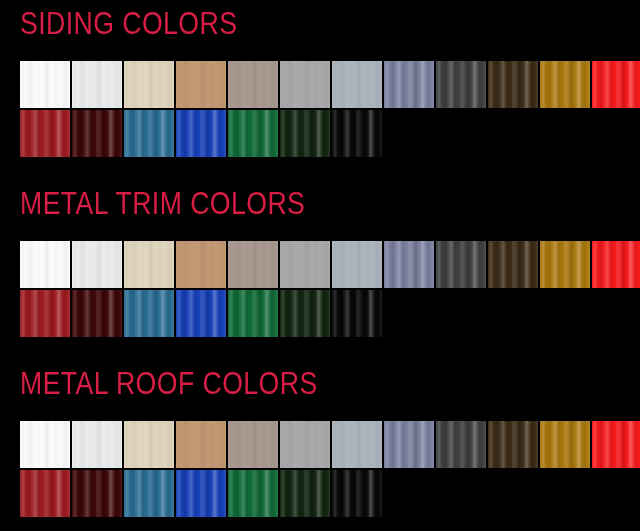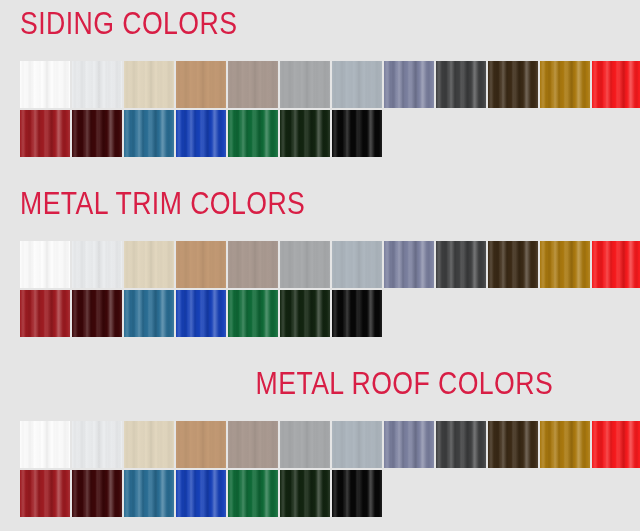--- a/index.html
+++ b/index.html
@@ -12,21 +12,21 @@
     width: 640px;
     height: 531px;
     font-family: "Liberation Sans", sans-serif;
     overflow: hidden;
     position: relative;
   }
   .page {
     width: 640px;
     height: 531px;
     position: relative;
-    background: #e5e5e5;
+    background: #000000;
   }
   .section {
     position: absolute;
     left: 0;
     width: 640px;
   }
   .section-title {
     font-family: "Liberation Sans Narrow", "Liberation Sans", sans-serif;
     font-size: 31px;
     line-height: 31px;
@@ -177,21 +177,21 @@
           <div class="swatch" title="crimson" style="background-color: rgb(157, 27, 33);"></div>
           <div class="swatch" title="dark-maroon" style="background-color: rgb(60, 6, 8);"></div>
           <div class="swatch" title="teal-blue" style="background-color: rgb(42, 109, 147);"></div>
           <div class="swatch" title="royal-blue" style="background-color: rgb(22, 64, 183);"></div>
           <div class="swatch" title="forest-green" style="background-color: rgb(15, 106, 55);"></div>
           <div class="swatch" title="dark-green" style="background-color: rgb(18, 36, 16);"></div>
           <div class="swatch" title="black" style="background-color: rgb(7, 7, 7);"></div>
         </div>
       </div>
     </div>
-    <div class="section" style="top: 368px; text-align: right;">
+    <div class="section" style="top: 368px;">
       <h2 class="section-title" style="color: rgb(216, 30, 69);">METAL ROOF COLORS</h2>
       <div class="swatch-rows" style="margin-top: 22px;">
         <div class="swatch-row">
           <div class="swatch light" title="white" style="background-color: rgb(253, 253, 253);"></div>
           <div class="swatch light" title="off-white" style="background-color: rgb(235, 237, 239);"></div>
           <div class="swatch light" title="beige" style="background-color: rgb(226, 215, 191);"></div>
           <div class="swatch light" title="tan" style="background-color: rgb(195, 154, 116);"></div>
           <div class="swatch light" title="taupe" style="background-color: rgb(171, 155, 146);"></div>
           <div class="swatch light" title="light-grey" style="background-color: rgb(169, 171, 173);"></div>
           <div class="swatch light" title="blue-grey" style="background-color: rgb(174, 183, 191);"></div>

